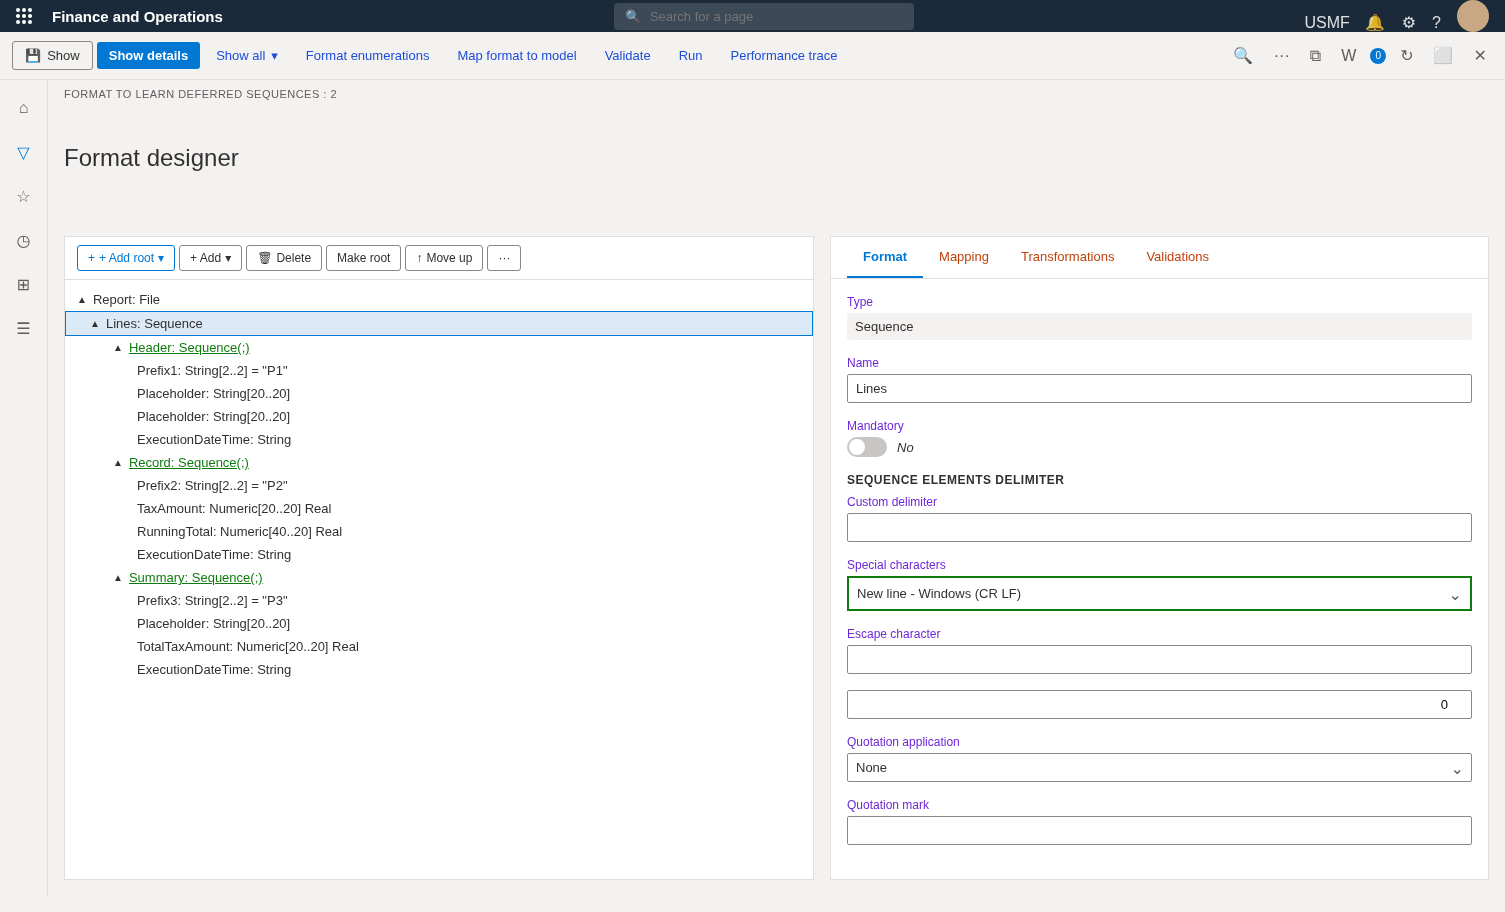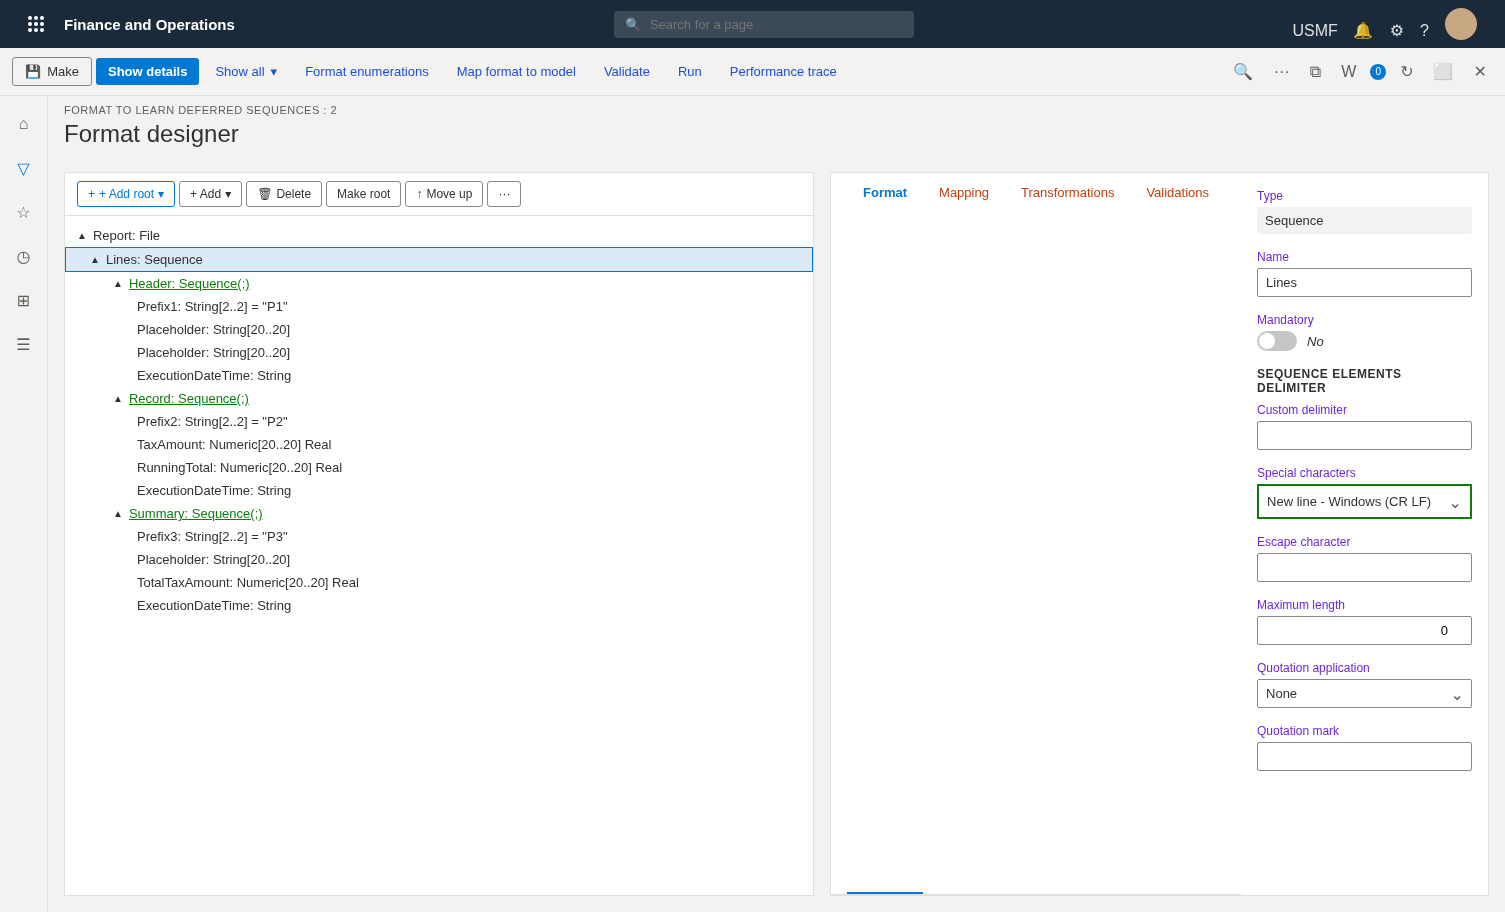--- a/index.html
+++ b/index.html
@@ -2,24 +2,24 @@
 <html><head>
   <meta charset="utf-8">
   <style>
     * { box-sizing: border-box; margin: 0; padding: 0; font-family: 'Segoe UI', Arial, sans-serif; }
 
     body { width: 1505px; height: 912px; overflow: hidden; background: #f3f2f1; }
 
     
     .top-nav {
       background: #1a2a3a;
-      height: 48px;
-      display: flex;
-      align-items: center;
-      padding: 0 28px;
+      height: 32px;
+      display: flex;
+      align-items: center;
+      padding: 0 16px;
       gap: 12px;
       color: white;
     }
     .top-nav-title { color: white; font-size: 15px; font-weight: 600; margin-left: 8px; }
     .top-nav-search {
       margin-left: auto;
       background: rgba(255,255,255,0.15);
       border: none;
       border-radius: 4px;
       color: rgba(255,255,255,0.8);
@@ -142,20 +142,21 @@
       font-size: 16px;
     }
     .sidebar-icon.active { color: #0078d4; }
 
     
     .content-area {
       flex: 1;
       display: flex;
       flex-direction: column;
       overflow: hidden;
+      gap: 40px;
     }
 
     
     .breadcrumb {
       padding: 8px 16px 2px;
       font-size: 11px;
       color: #605e5c;
       text-transform: uppercase;
       letter-spacing: 0.5px;
     }
@@ -232,21 +233,21 @@
     .tree-indent-2 { padding-left: 48px; }
     .tree-indent-3 { padding-left: 72px; }
     .tree-label-green { color: #107c10; text-decoration: underline; text-decoration-color: #107c10; }
 
     
     .props-panel {
       flex: 1;
       background: white;
       border: 1px solid #e1dfdd;
       display: flex;
-      flex-direction: row;
+      flex-direction: column;
       overflow: hidden;
     }
     .props-tabs {
       display: flex;
       border-bottom: 1px solid #e1dfdd;
       padding: 0 16px;
     }
     .props-tab {
       padding: 12px 16px;
       font-size: 13px;
@@ -444,21 +445,21 @@
     <span class="icon-btn">🔔</span>
     <span class="icon-btn">⚙</span>
     <span class="icon-btn">?</span>
     <div class="avatar"></div>
   </div>
 </div>
 
 <div class="toolbar">
   <button class="toolbar-btn save-btn">
     <span>💾</span>
-    <span>Make</span>
+    <span>Show</span>
   </button>
   <button class="toolbar-btn primary">
     <span>Show details</span>
   </button>
   <button class="toolbar-btn">
     <span>Show all</span>
     <span>▾</span>
   </button>
   <button class="toolbar-btn">
     <span>Format enumerations</span>
@@ -565,21 +566,21 @@
             <span class="tree-label-green">Record: Sequence(;)</span>
           </div>
 
           <div class="tree-item tree-indent-3">
             <span>Prefix2: String[2..2] = "P2"</span>
           </div>
           <div class="tree-item tree-indent-3">
             <span>TaxAmount: Numeric[20..20] Real</span>
           </div>
           <div class="tree-item tree-indent-3">
-            <span>RunningTotal: Numeric[20..20] Real</span>
+            <span>RunningTotal: Numeric[40..20] Real</span>
           </div>
           <div class="tree-item tree-indent-3">
             <span>ExecutionDateTime: String</span>
           </div>
 
           <div class="tree-item tree-indent-2">
             <span class="tree-caret">▲</span>
             <span class="tree-label-green">Summary: Sequence(;)</span>
           </div>
 
@@ -644,21 +645,20 @@
               </select>
             </div>
           </div>
 
           <div class="field-group">
             <div class="field-label">Escape character</div>
             <input class="field-input" type="text" style="">
           </div>
 
           <div class="field-group">
-            <div class="field-label">Maximum length</div>
             <input class="num-field" type="number" value="0" style="">
           </div>
 
           <div class="field-group">
             <div class="field-label">Quotation application</div>
             <div class="dropdown-wrapper">
               <select>
                 <option>None</option>
               </select>
             </div>

